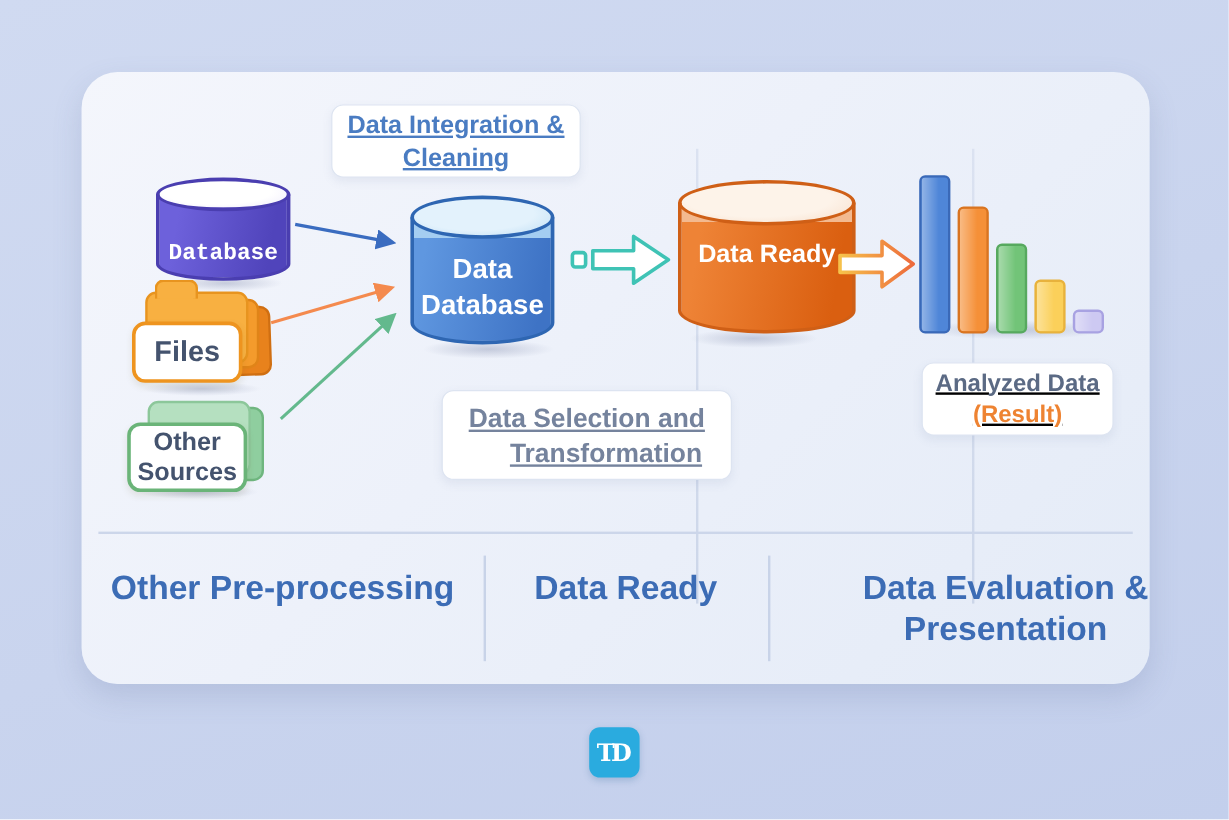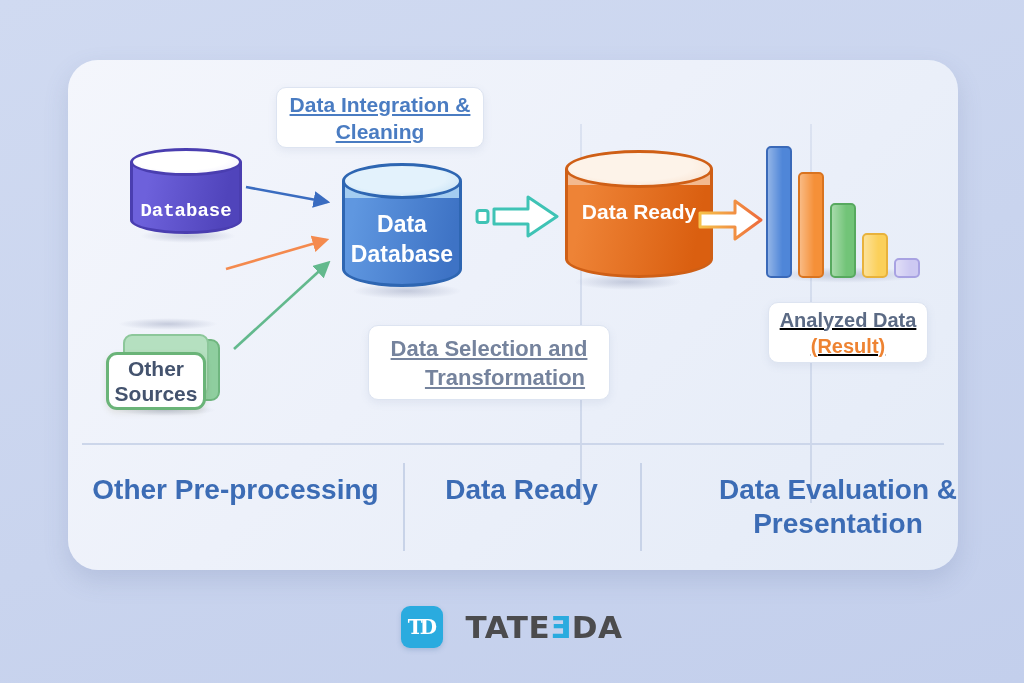--- a/index.html
+++ b/index.html
@@ -154,20 +154,28 @@
     <span class="l1">Analyzed Data</span>
     <span class="l2">(Result)</span>
   </div>
 
   <div class="cyl cyl-db">
     <div class="body"></div>
     <div class="top"></div>
     <div class="lbl">Database</div>
   </div>
 
+  <div class="stack stack-files">
+    <div class="layer f3"></div>
+    <div class="layer f2"></div>
+    <div class="layer f1"></div>
+    <div class="front">
+      <span>Files</span>
+    </div>
+  </div>
 
   <div class="stack stack-other">
     <div class="layer f2"></div>
     <div class="layer f1"></div>
     <div class="front">
       <span>Other</span>
       <span>Sources</span>
     </div>
   </div>
 
@@ -230,18 +238,15 @@
     <span>
       <span>Data Evaluation &amp;</span><br>
       <span>Presentation</span>
     </span>
   </div>
 
   <div class="logo">
     <div class="logo-badge">
       <span>TD</span>
     </div>
-    <div class="logo-text">
-      <span>TATE</span><span class="cy">Ǝ</span><span>DA</span>
-    </div>
   </div>
 
 </div>
 
 </body></html>

